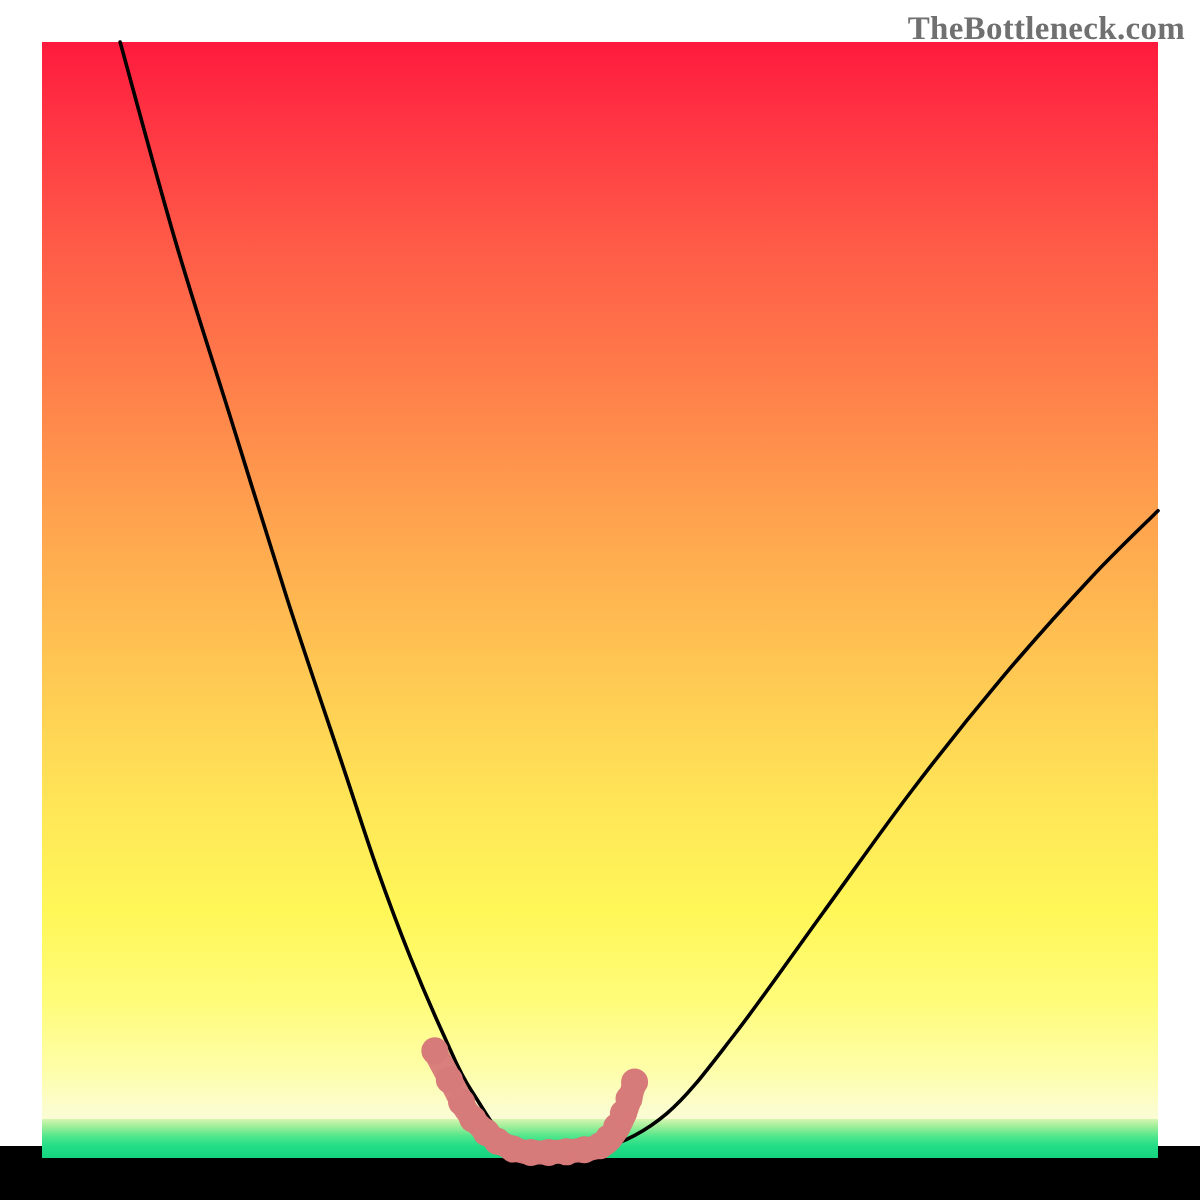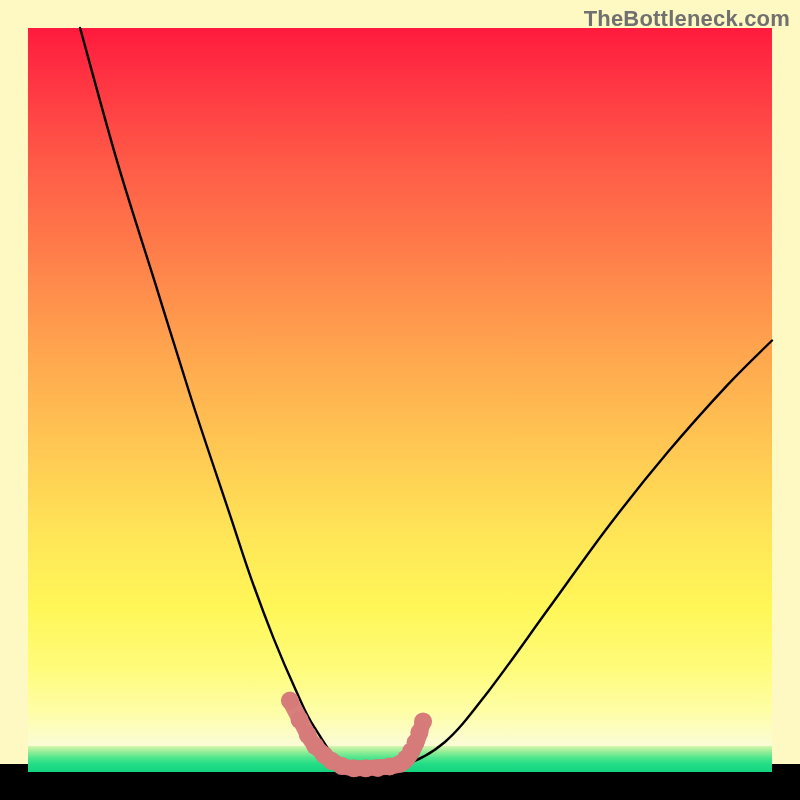--- a/index.html
+++ b/index.html
@@ -8,21 +8,22 @@
     width: 800px;
     height: 800px;
     background: #000;
     overflow: hidden;
     font-family: Arial, Helvetica, sans-serif;
   }
   .frame {
     position: relative;
     width: 800px;
     height: 764px;
-    background: #fef9c3;
+    background: #ffffff;
+    font-family: Liberation Serif, serif;
   }
   .watermark {
     position: absolute;
     top: 6px;
     right: 10px;
     color: #707070;
     font-size: 22px;
     font-weight: 600;
     letter-spacing: 0.2px;
     z-index: 10;

